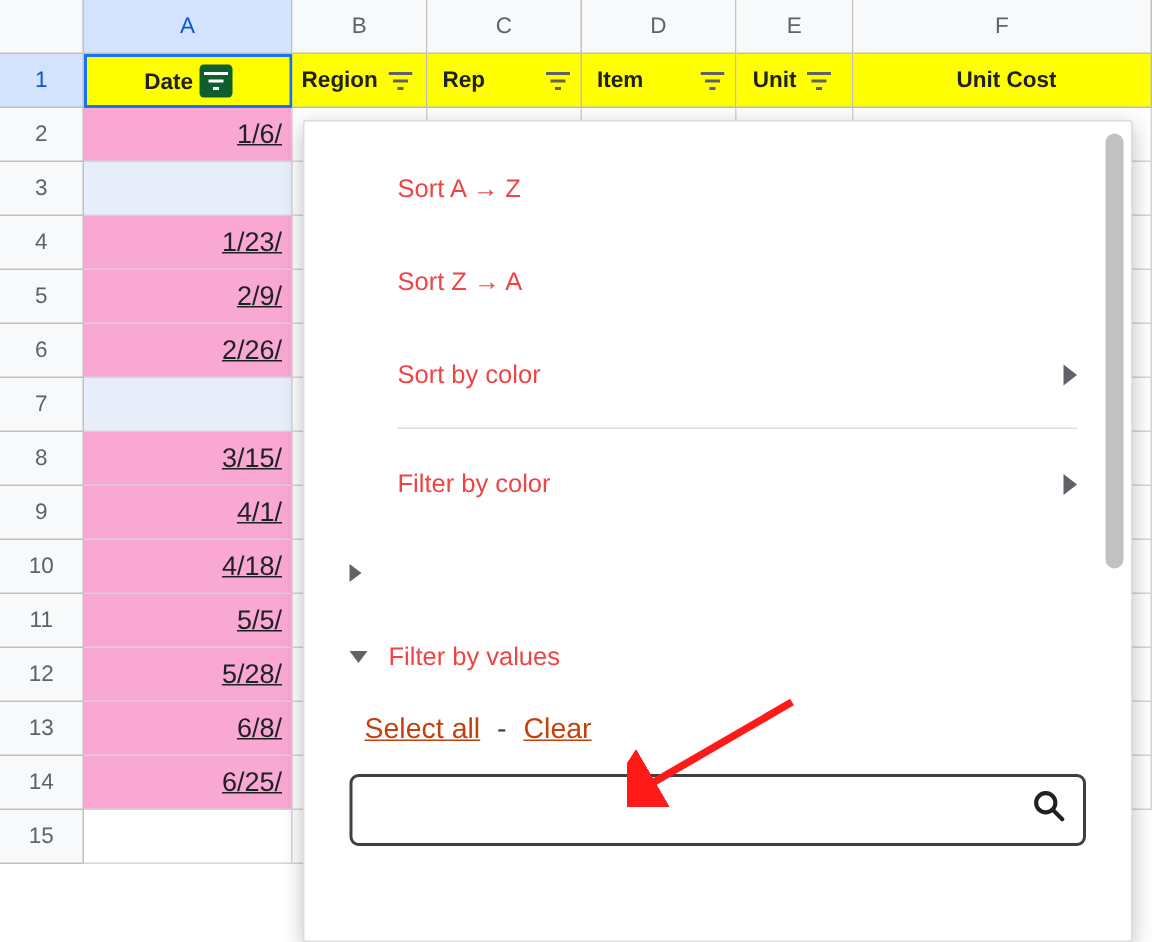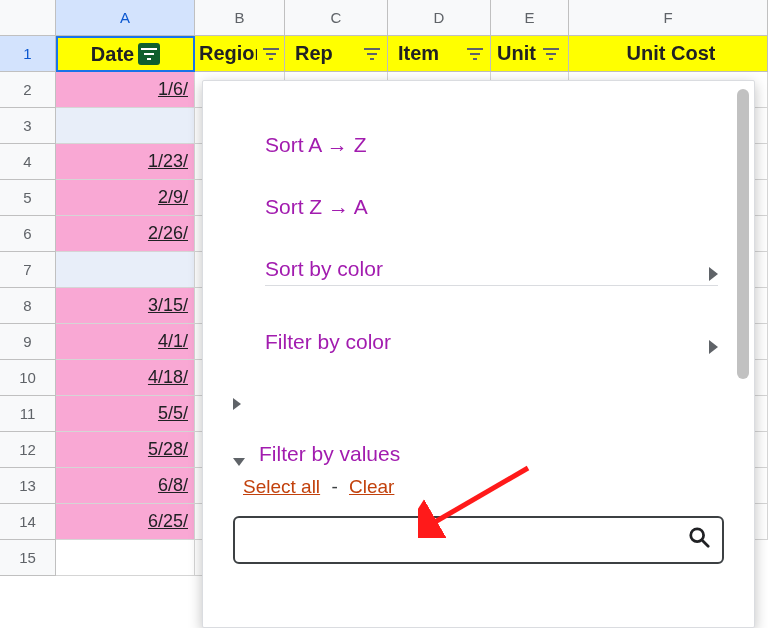--- a/index.html
+++ b/index.html
@@ -60,21 +60,21 @@
   .cell.blue-md { background: #f9a8d4; text-decoration: underline; }
 
   
   .filter-cell {
     background: #ffff00;
     border-right: 1px solid #bdbdbd;
     border-bottom: 1px solid #bdbdbd;
     display: flex;
     align-items: center;
     justify-content: center;
-    font-size: 20px;
+    font-size: 15px;
     font-weight: 700;
     position: relative;
     overflow: hidden;
     padding: 0 4px;
     gap: 4px;
   }
   .filter-cell.selected { border: 2px solid #1a73e8; }
   .filter-cell .txt { flex: 0 1 auto; overflow: hidden; text-overflow: clip; }
   .filter-chip {
     width: 22px; height: 22px; border-radius: 3px;
@@ -100,25 +100,25 @@
   }
   .popup-scroll {
     position: absolute;
     right: 5px; top: 8px; bottom: 8px; width: 12px;
   }
   .popup-scroll .thumb {
     position: absolute; top: 0; width: 12px; height: 290px;
     background: #c1c1c1; border-radius: 6px;
   }
   .popup-row {
-    display: flex; align-items: flex-end;
+    display: flex; align-items: center;
     height: 62px;
     padding: 0 36px 0 62px;
-    font-size: 21px;
-    color: #a21caf;
+    font-size: 17px;
+    color: #ef4444;
     cursor: pointer;
   }
   .popup-row.short { height: 56px; }
   .popup-row .lbl { flex: 1; }
   .tri-right {
     width: 0; height: 0;
     border-top: 7px solid transparent;
     border-bottom: 7px solid transparent;
     border-left: 9px solid #5f6368;
   }

